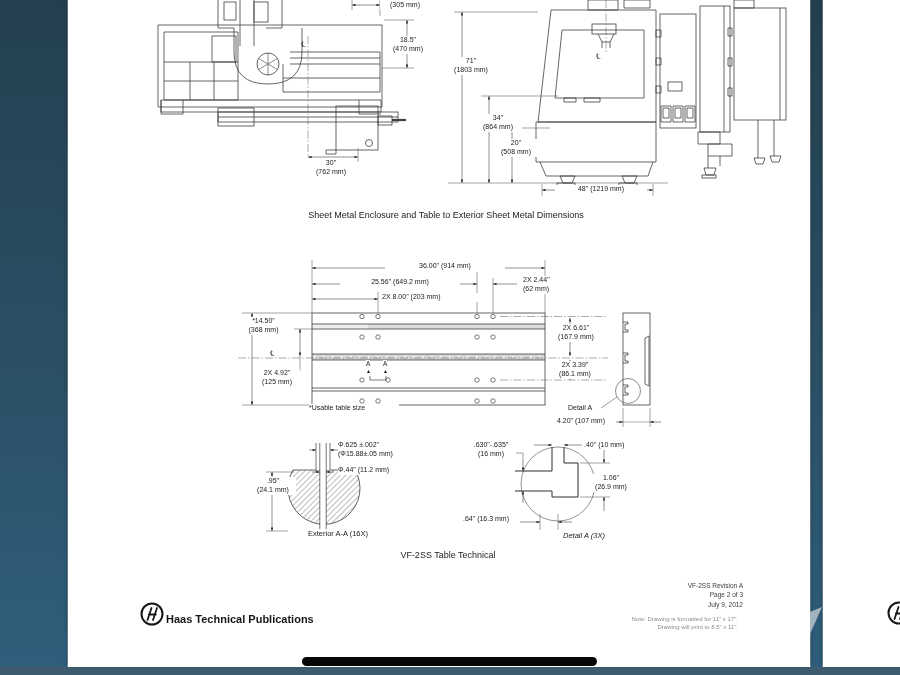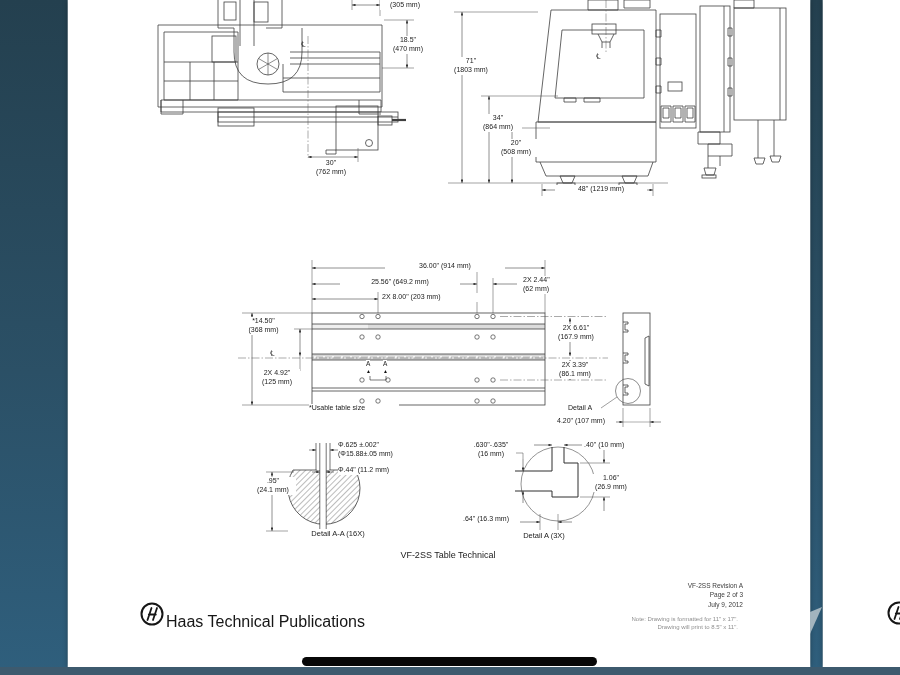--- a/index.html
+++ b/index.html
@@ -14,21 +14,21 @@
   .page2{left:823px;width:77px;}
   svg.art{position:absolute;left:0;top:0;pointer-events:none;}
   .dim{position:absolute;font-size:7px;line-height:1.28;color:#1b1b1b;text-align:center;white-space:pre;background:#fff;}
   .dim span{display:block;}
   .lft{text-align:left;}
   .cap{font-size:9px;color:#222;background:transparent;}
   .smallcap{font-size:7.5px;}
   .clsym{font-size:8px;background:transparent;}
   .marker-a{font-size:6.5px;background:#fff;}
   .marker-arrow{font-size:5px;background:transparent;color:#111;}
-  .publisher{position:absolute;font-size:16px;font-weight:normal;color:#161616;white-space:nowrap;}
+  .publisher{position:absolute;font-size:11px;font-weight:bold;color:#161616;white-space:nowrap;}
   .revblock{position:absolute;font-size:6.5px;line-height:1.45;color:#3c3c3c;text-align:right;}
   .noteblock{position:absolute;font-size:6px;line-height:1.4;color:#8f8f8f;text-align:right;}
   .black-bar{position:absolute;left:234px;top:657px;width:295px;height:9px;border-radius:5px;background:#070707;}
   .corner-tri{position:absolute;left:806px;top:604px;}
   .logo{position:absolute;}
 </style>
 </head>
 <body>
 
 <div class="page page1">
@@ -212,20 +212,21 @@
   <div class="dim" style="left:320px;top:36px;width:40px;"><span>18.5"</span><span>(470 mm)</span></div>
   <div class="dim" style="left:239px;top:159px;width:48px;"><span>30"</span><span>(762 mm)</span></div>
   <div class="dim clsym" style="left:233px;top:40px;">℄</div>
 
   <div class="dim" style="left:377px;top:57px;width:52px;"><span>71"</span><span>(1803 mm)</span></div>
   <div class="dim" style="left:406px;top:114px;width:48px;"><span>34"</span><span>(864 mm)</span></div>
   <div class="dim" style="left:425px;top:139px;width:46px;"><span>20"</span><span>(508 mm)</span></div>
   <div class="dim" style="left:487px;top:185px;width:92px;">48" (1219 mm)</div>
   <div class="dim clsym" style="left:528px;top:52px;">℄</div>
 
+  <div class="dim cap" style="left:178px;top:210px;width:400px;">Sheet Metal Enclosure and Table to Exterior Sheet Metal Dimensions</div>
 
   <div class="dim" style="left:317px;top:262px;width:120px;">36.00" (914 mm)</div>
   <div class="dim" style="left:272px;top:278px;width:120px;">25.56" (649.2 mm)</div>
   <div class="dim lft" style="left:455px;top:276px;width:44px;"><span>2X 2.44"</span><span>(62 mm)</span></div>
   <div class="dim lft" style="left:314px;top:293px;width:100px;">2X 8.00" (203 mm)</div>
   <div class="dim" style="left:172px;top:317px;width:47px;"><span>*14.50"</span><span>(368 mm)</span></div>
   <div class="dim clsym" style="left:202px;top:349px;">℄</div>
   <div class="dim" style="left:186px;top:369px;width:46px;"><span>2X 4.92"</span><span>(125 mm)</span></div>
   <div class="dim marker-a" style="left:298px;top:360px;">A</div>
   <div class="dim marker-a" style="left:315px;top:360px;">A</div>
@@ -233,27 +234,27 @@
   <div class="dim marker-arrow" style="left:315px;top:368px;">▲</div>
   <div class="dim" style="left:483px;top:324px;width:50px;"><span>2X 6.61"</span><span>(167.9 mm)</span></div>
   <div class="dim" style="left:483px;top:361px;width:48px;"><span>2X 3.39"</span><span>(86.1 mm)</span></div>
   <div class="dim" style="left:492px;top:404px;width:40px;">Detail A</div>
   <div class="dim" style="left:478px;top:417px;width:70px;">4.20" (107 mm)</div>
   <div class="dim lft" style="left:241px;top:404px;width:90px;">*Usable table size</div>
 
   <div class="dim lft" style="left:270px;top:441px;width:90px;"><span>Φ.625 ±.002"</span><span>(Φ15.88±.05 mm)</span></div>
   <div class="dim lft" style="left:270px;top:466px;width:90px;">Φ.44" (11.2 mm)</div>
   <div class="dim" style="left:182px;top:477px;width:46px;"><span>.95"</span><span>(24.1 mm)</span></div>
-  <div class="dim smallcap" style="left:220px;top:529px;width:100px;">Detail A-A (16X)</div>
+  <div class="dim smallcap" style="left:220px;top:529px;width:100px;">Exterior A-A (16X)</div>
 
   <div class="dim" style="left:398px;top:441px;width:50px;"><span>.630"-.635"</span><span>(16 mm)</span></div>
   <div class="dim lft" style="left:516px;top:441px;width:60px;">.40" (10 mm)</div>
   <div class="dim" style="left:518px;top:474px;width:50px;"><span>1.06"</span><span>(26.9 mm)</span></div>
   <div class="dim" style="left:386px;top:515px;width:64px;">.64" (16.3 mm)</div>
-  <div class="dim smallcap" style="left:440px;top:531px;width:72px;">Detail A (3X)</div>
+  <div class="dim smallcap" style="left:480px;top:531px;width:72px;font-style:italic;">Detail A (3X)</div>
 
   <div class="dim cap" style="left:305px;top:550px;width:150px;">VF-2SS Table Technical</div>
 
   <svg class="logo" style="left:71px;top:601px;" width="26" height="26" viewBox="0 0 26 26">
     <circle cx="13" cy="13" r="10.5" stroke="#161616" stroke-width="2" fill="none"></circle>
     <path d="M8.5,19 L12.5,7 M14,19 L18,7 M9.8,13.5 L16.8,13.5" stroke="#161616" stroke-width="1.8" stroke-linecap="round" fill="none"></path>
   </svg>
   <div class="publisher" style="left:98px;top:613px;">Haas Technical Publications</div>
   <div class="revblock" style="left:553px;top:581px;width:122px;">
     <span style="display:block">VF-2SS Revision A</span>

